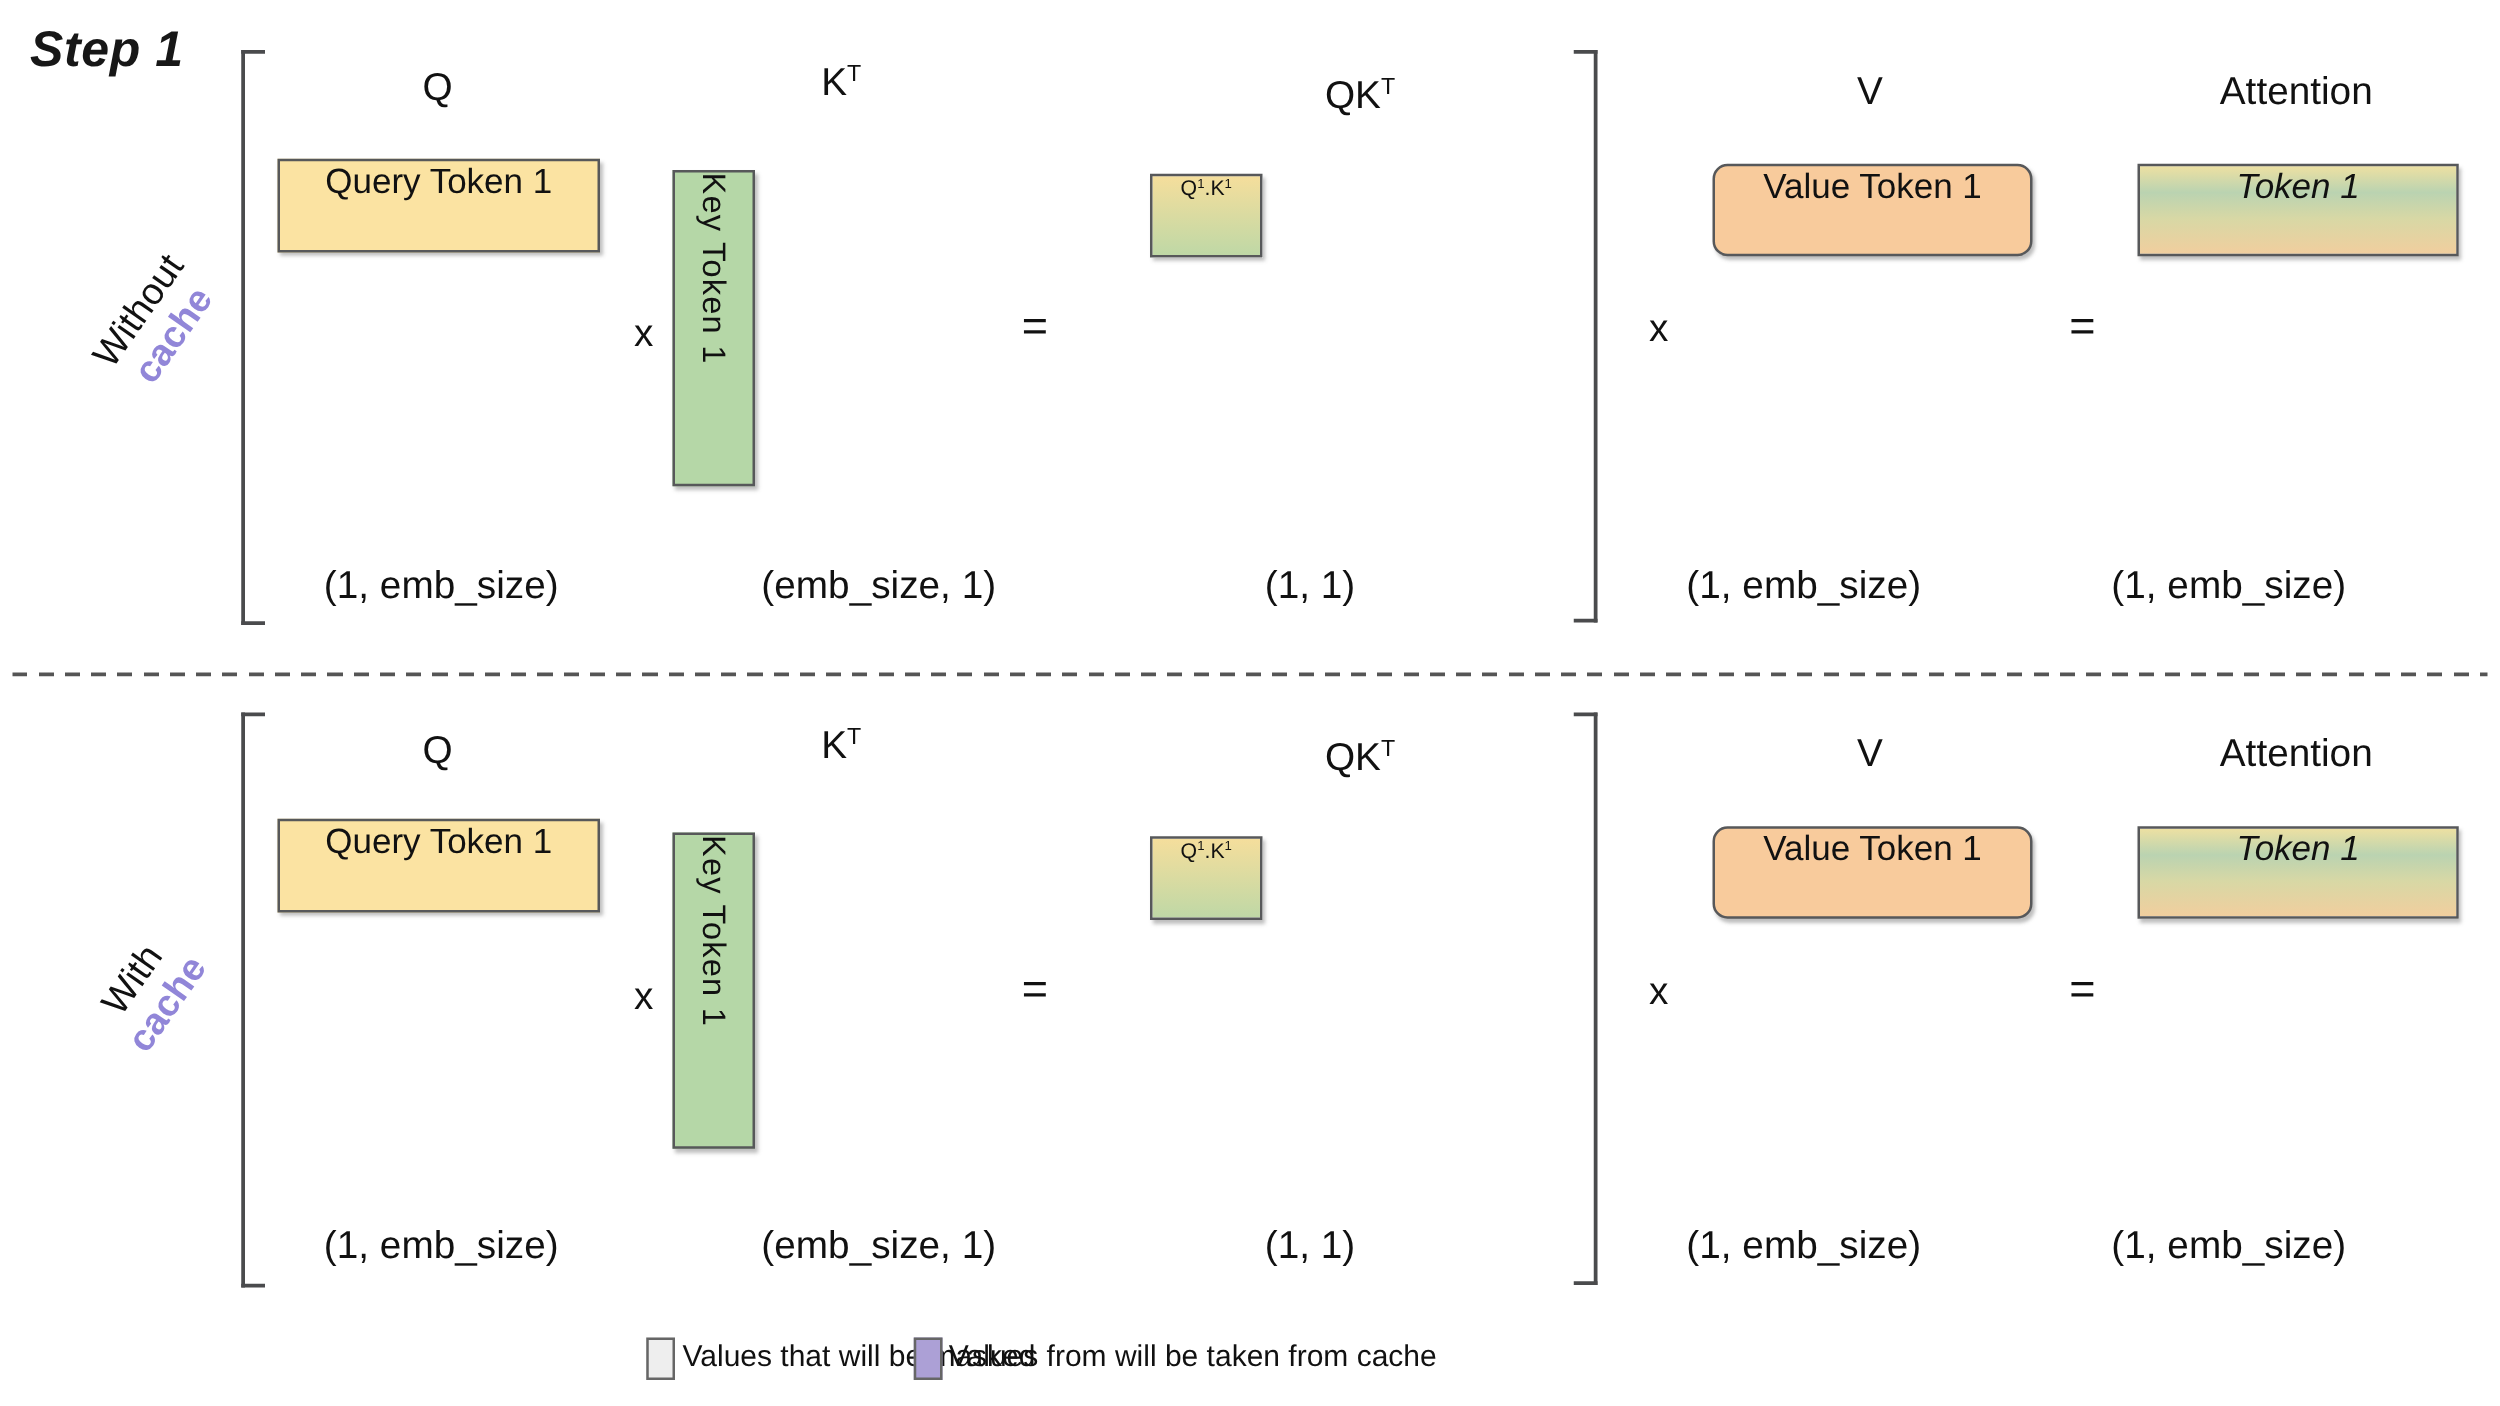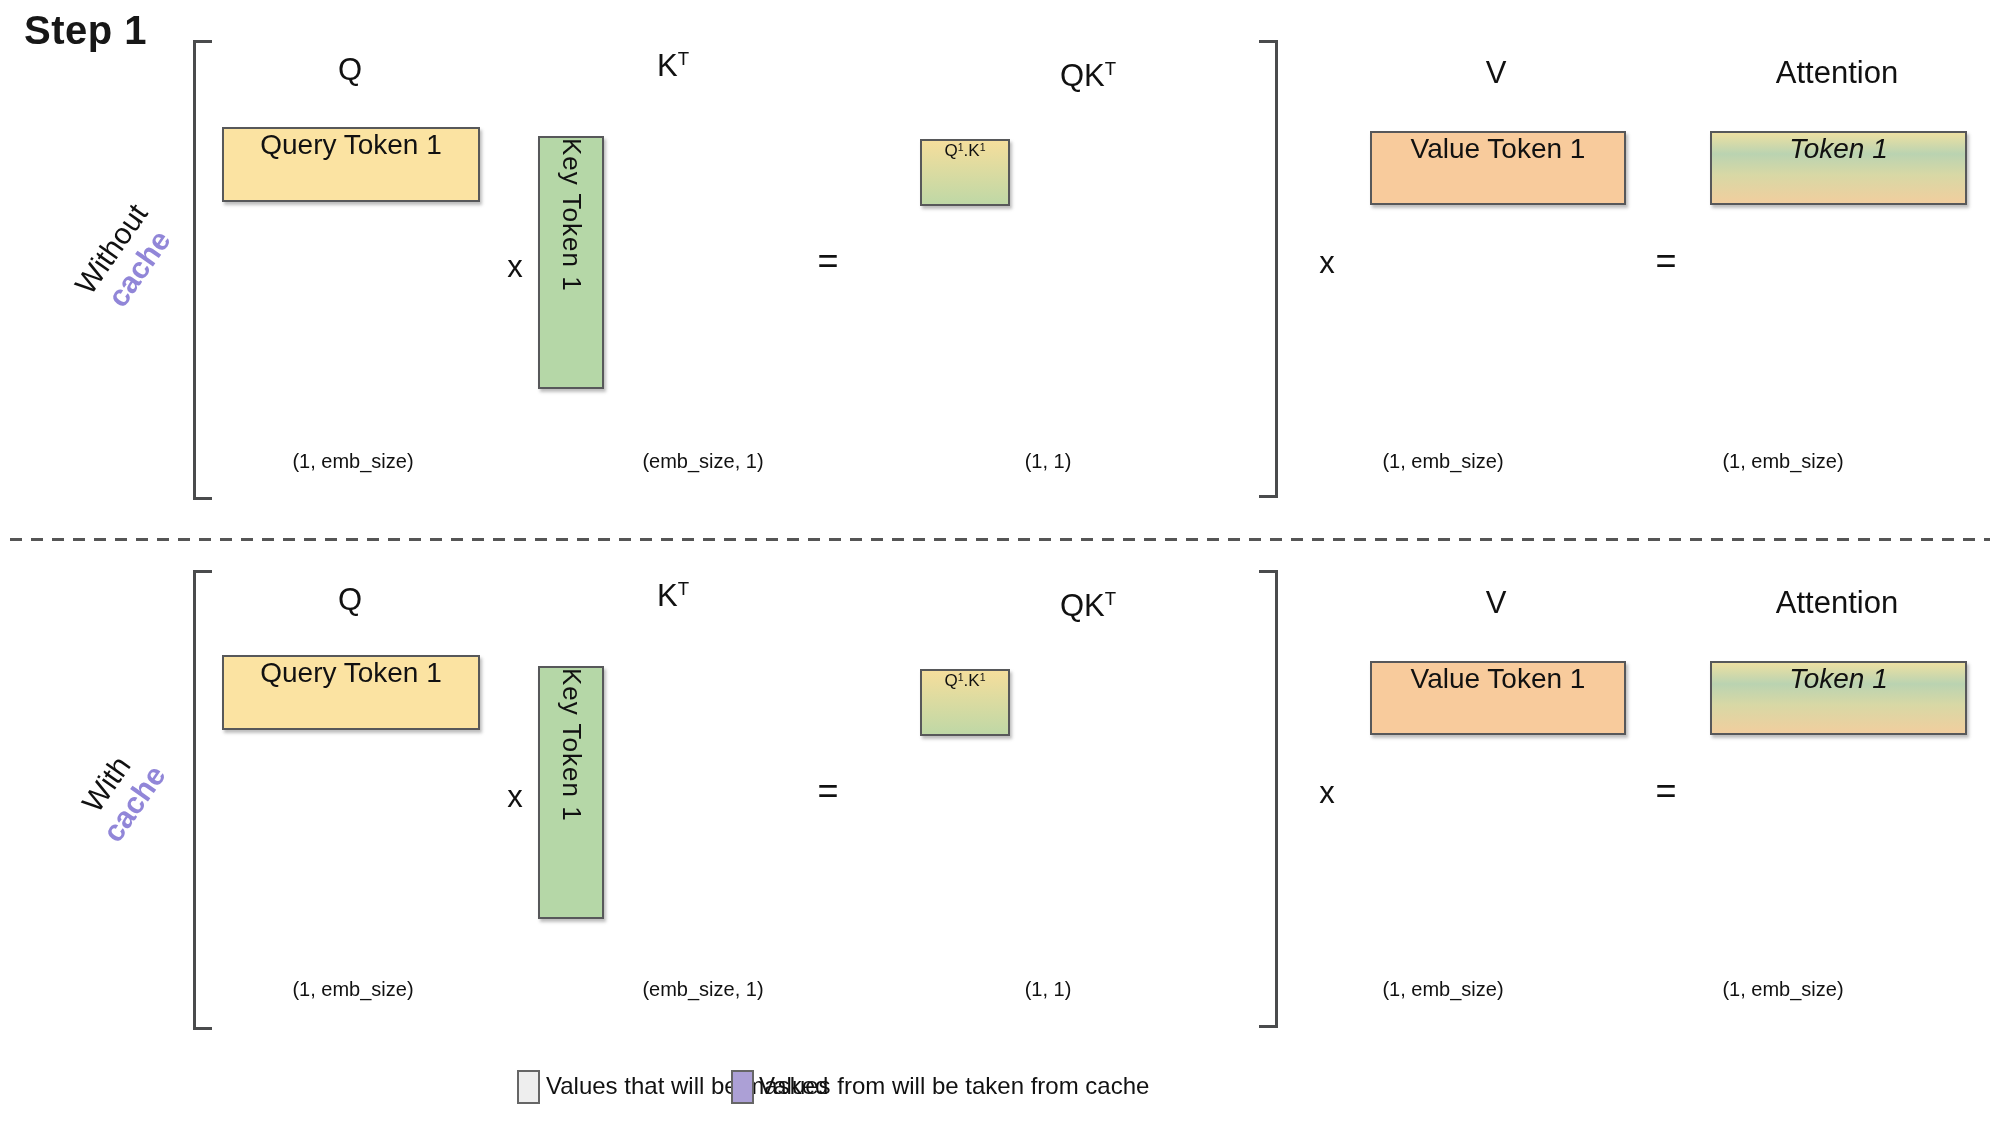--- a/index.html
+++ b/index.html
@@ -1,20 +1,20 @@
 <!DOCTYPE html>
 <html><head>
 <meta charset="utf-8">
 <style>
   html,body { margin:0; padding:0; background:#ffffff; }
   .canvas {
     position:relative; width:2000px; height:1125px; background:#ffffff;
     font-family:"Liberation Sans", sans-serif; color:#171717; overflow:hidden;
   }
-  .step-title { position:absolute; left:24px; top:8px; font-size:40px; font-weight:800; letter-spacing:0.5px; }
+  .step-title { position:absolute; left:24px; top:18px; font-size:40px; font-weight:800; letter-spacing:0.5px;font-style:italic; }
 
   .rowlabel {
     position:absolute; width:190px; text-align:center;
     transform:rotate(-55deg); font-size:30px; line-height:1.12; color:#111;
   }
   .rowlabel .cache-word { color:#9186d8; font-weight:bold; display:block; }
   .rowlabel .plain-word { display:block; }
 
   .bracket-l { position:absolute; width:16px; border:3px solid #4a4b4d; border-right:none; }
   .bracket-r { position:absolute; width:16px; border:3px solid #4a4b4d; border-left:none; }
@@ -22,30 +22,30 @@
   .collabel { position:absolute; text-align:center; font-size:31px; color:#111; }
   .collabel sup { font-size:0.6em; }
 
   .mbox {
     position:absolute; display:flex; align-items:flex-start; justify-content:center;
     border:2px solid #57585a; font-size:28px; color:#111;
     box-shadow:2px 3px 3px rgba(110,110,110,0.45);
   }
   .mbox.query  { background:#fbe3a2; }
   .mbox.key    { background:#b5d7a7; }
-  .mbox.value  { background:#f8cb9c; }
+  .mbox.value  { background:#f8cb9c;border-radius:12px; }
   .mbox.qkcell { background:linear-gradient(180deg,#f5de9c 0%,#bfd8a6 100%); font-size:17px; }
   .mbox.attn   { background:linear-gradient(180deg,#ede0a2 0%,#bad3b1 30%,#d8d8a5 60%,#f1ce9e 100%);font-style:italic; }
   .vert-text { writing-mode:vertical-rl; font-size:26px; letter-spacing:1px; }
   .mbox.qkcell sub { font-size:0.62em; }
 
   .op { position:absolute; text-align:center; font-size:31px; color:#111; }
   .op.eq { font-size:36px; }
 
-  .dim { position:absolute; text-align:center; font-size:20px; color:#111; white-space:nowrap; }
+  .dim { position:absolute; text-align:center; font-size:31px; color:#111; white-space:nowrap; }
 
   .divider {
     position:absolute; left:10px; top:538px; width:1980px; height:3px;
     background:repeating-linear-gradient(90deg,#555 0 12px,transparent 12px 21px);
   }
 
   .legend-swatch { position:absolute; width:19px; height:30px; border:2px solid #666; }
   .legend-swatch.masked { background:#eeeeee; }
   .legend-swatch.cache  { background:#aca0d6; }
   .legend-label { position:absolute; font-size:24px; color:#111; white-space:nowrap; }

